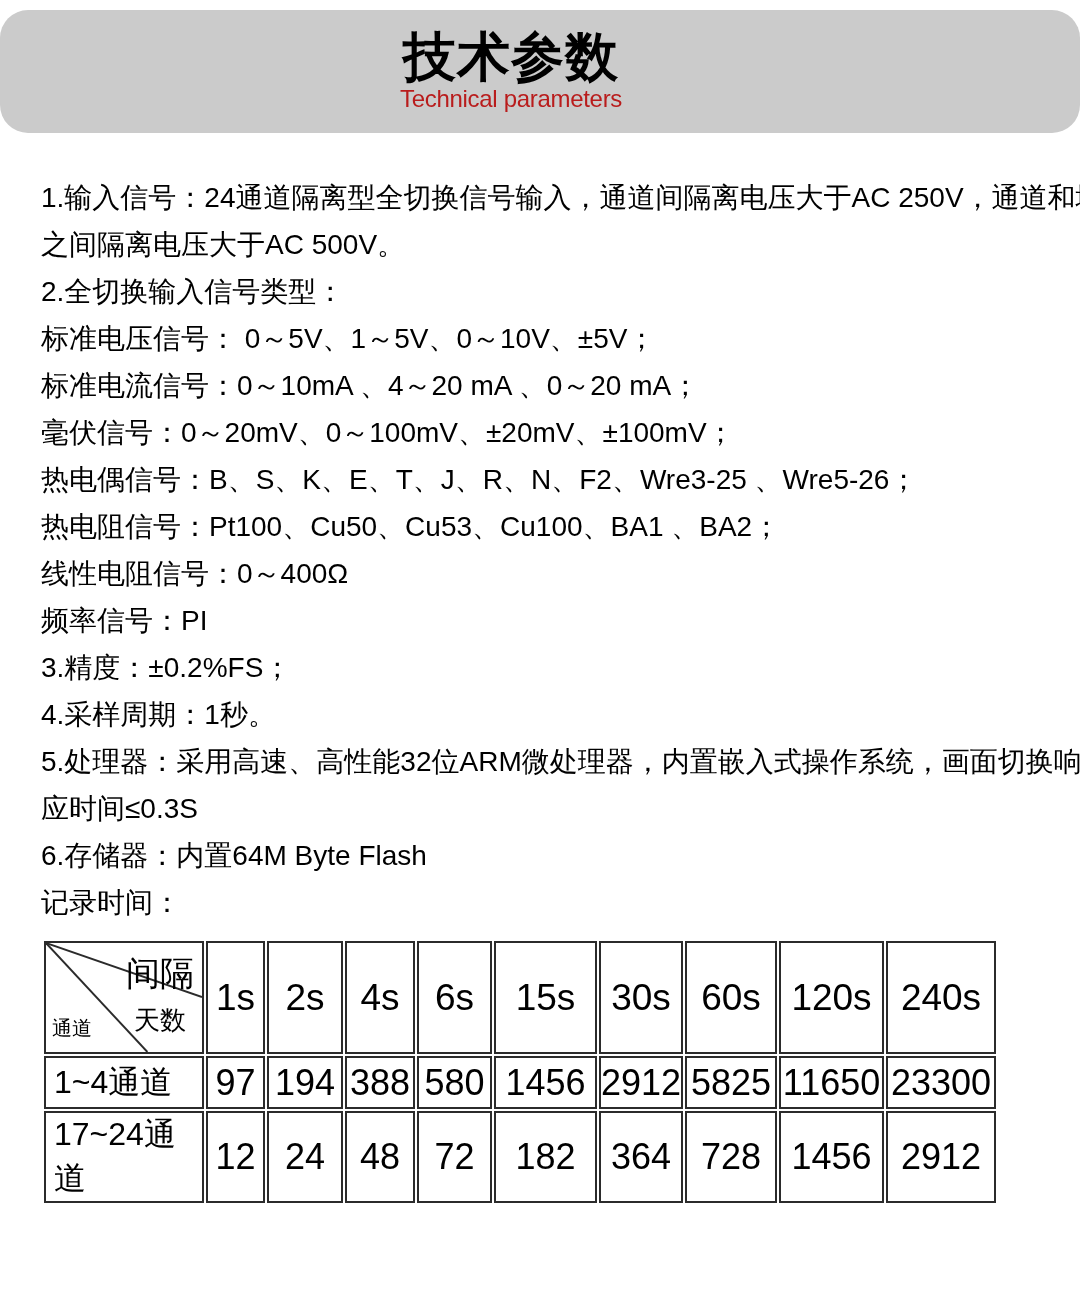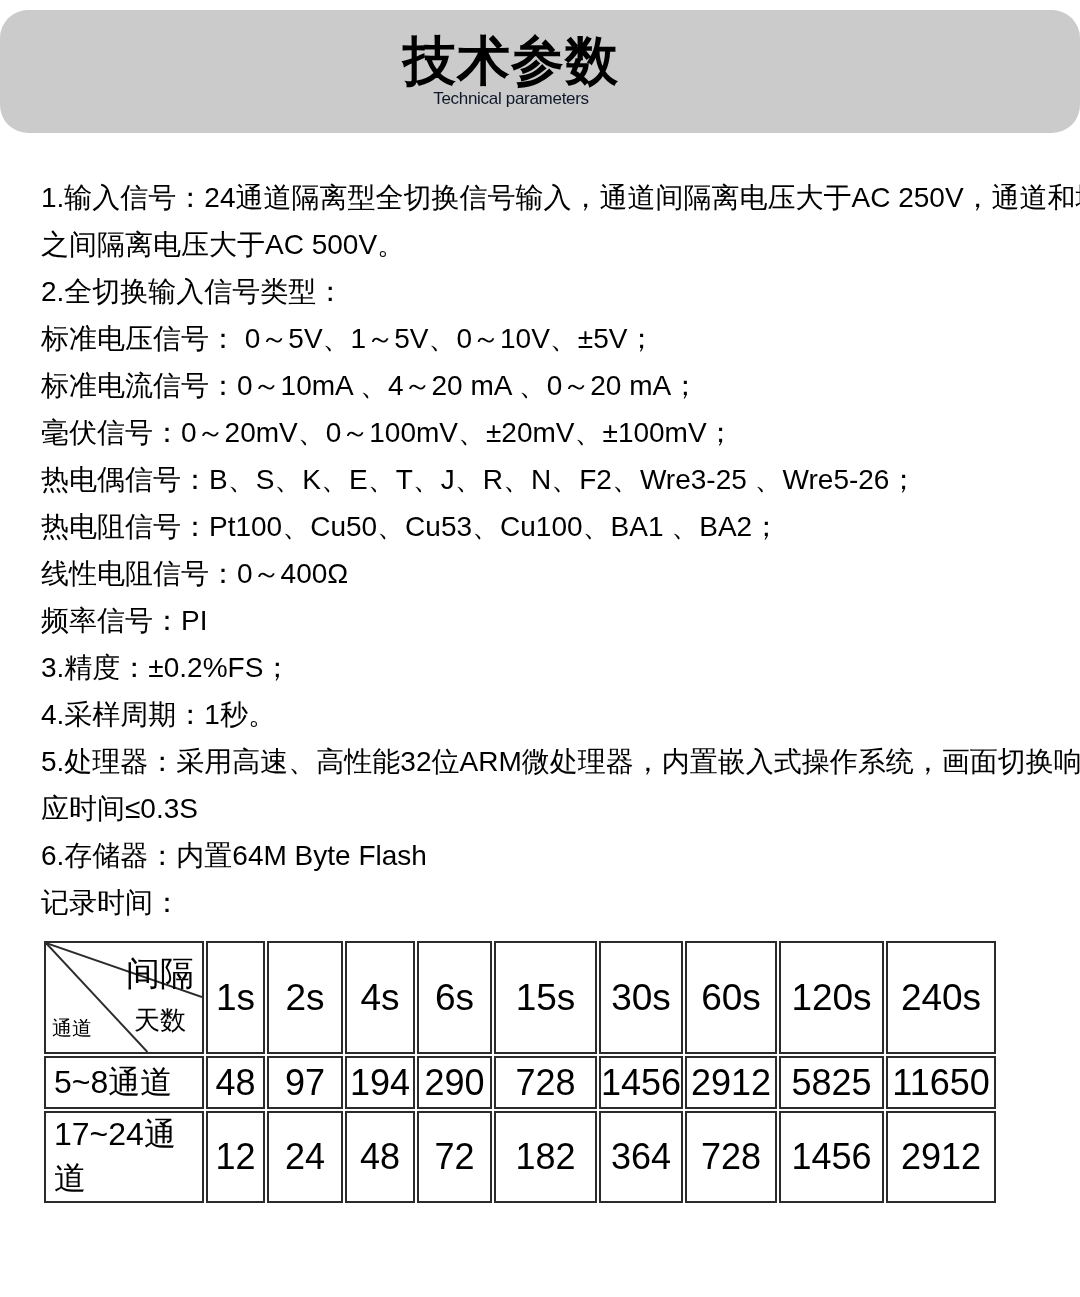--- a/index.html
+++ b/index.html
@@ -31,23 +31,23 @@
     transform: translateX(-29px);
   }
   .title-cn {
     margin: 0;
     font-size: 53px;
     line-height: 1.02;
     font-weight: 700;
     letter-spacing: 1px;
   }
   .title-en {
-    font-size: 17px;
+    font-size: 24px;
     letter-spacing: -0.3px;
-    color: #0f172a;
+    color: #b91c1c;
     margin-top: 1px;
   }
 
   
   .specs {
     position: absolute;
     left: 41px; top: 174px;
     width: 1012px;
     font-size: 28px;
     line-height: 47px;
@@ -142,30 +142,30 @@
           <th>6s</th>
           <th>15s</th>
           <th>30s</th>
           <th>60s</th>
           <th>120s</th>
           <th>240s</th>
         </tr>
     </thead>
     <tbody id="rt-body">
         <tr>
-          <td class="row-label">5~8通道</td>
-          <td>48</td>
+          <td class="row-label">1~4通道</td>
           <td>97</td>
           <td>194</td>
-          <td>290</td>
-          <td>728</td>
+          <td>388</td>
+          <td>580</td>
           <td>1456</td>
           <td>2912</td>
           <td>5825</td>
           <td>11650</td>
+          <td>23300</td>
         </tr>
         <tr>
           <td class="row-label">17~24通道</td>
           <td>12</td>
           <td>24</td>
           <td>48</td>
           <td>72</td>
           <td>182</td>
           <td>364</td>
           <td>728</td>

